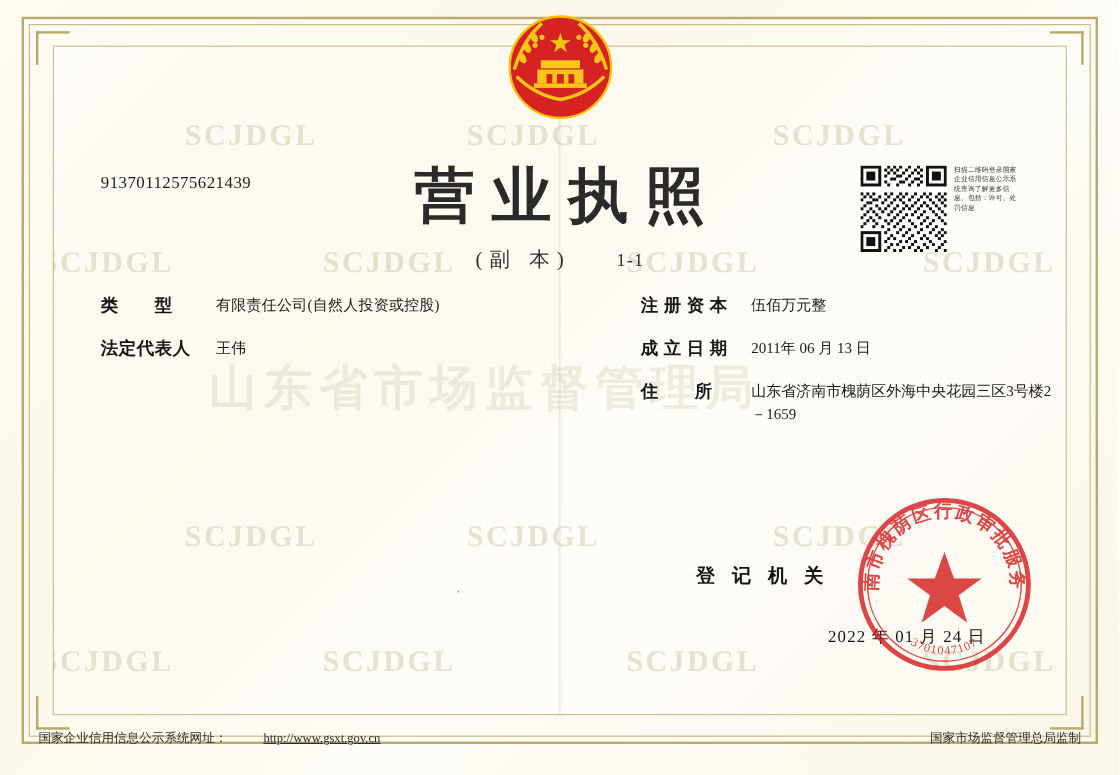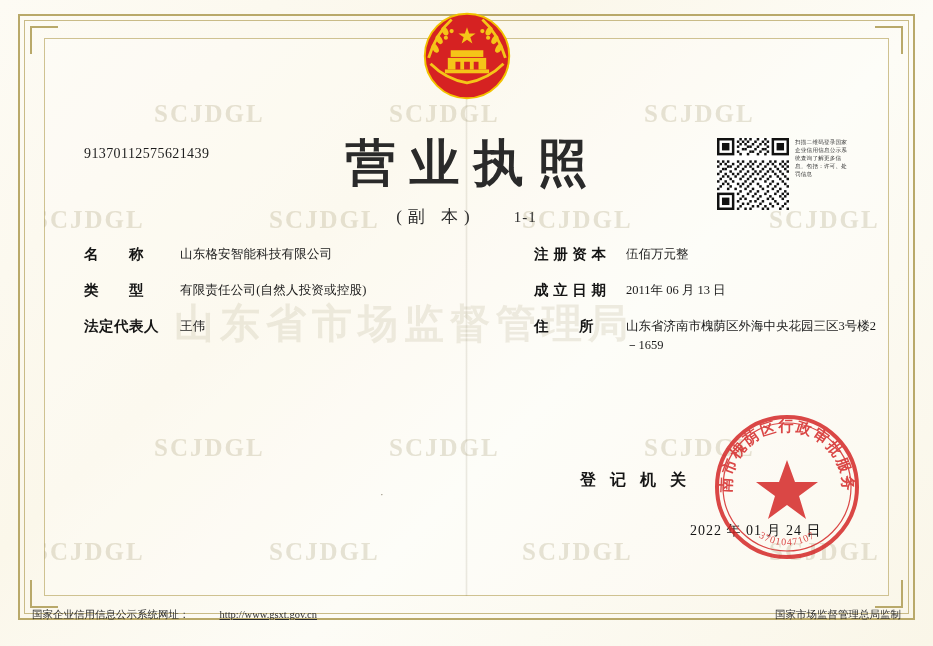--- a/index.html
+++ b/index.html
@@ -589,24 +589,20 @@
           <rect x="28" y="28" width="1" height="1"></rect>
       </g>
     </svg>
     <div class="qr-note">扫描二维码登录国家企业信用信息公示系统查询了解更多信息。包括：许可、处罚信息</div>
   </div>
 
   <div class="fields">
 
     <div class="col-left">
       <div class="row">
-        <div class="flabel">名　　称</div>
-        <div class="fvalue">山东格安智能科技有限公司</div>
-      </div>
-      <div class="row">
         <div class="flabel">类　　型</div>
         <div class="fvalue">有限责任公司(自然人投资或控股)</div>
       </div>
       <div class="row">
         <div class="flabel">法定代表人</div>
         <div class="fvalue">王伟</div>
       </div>
     </div>
 
     <div class="col-right">

